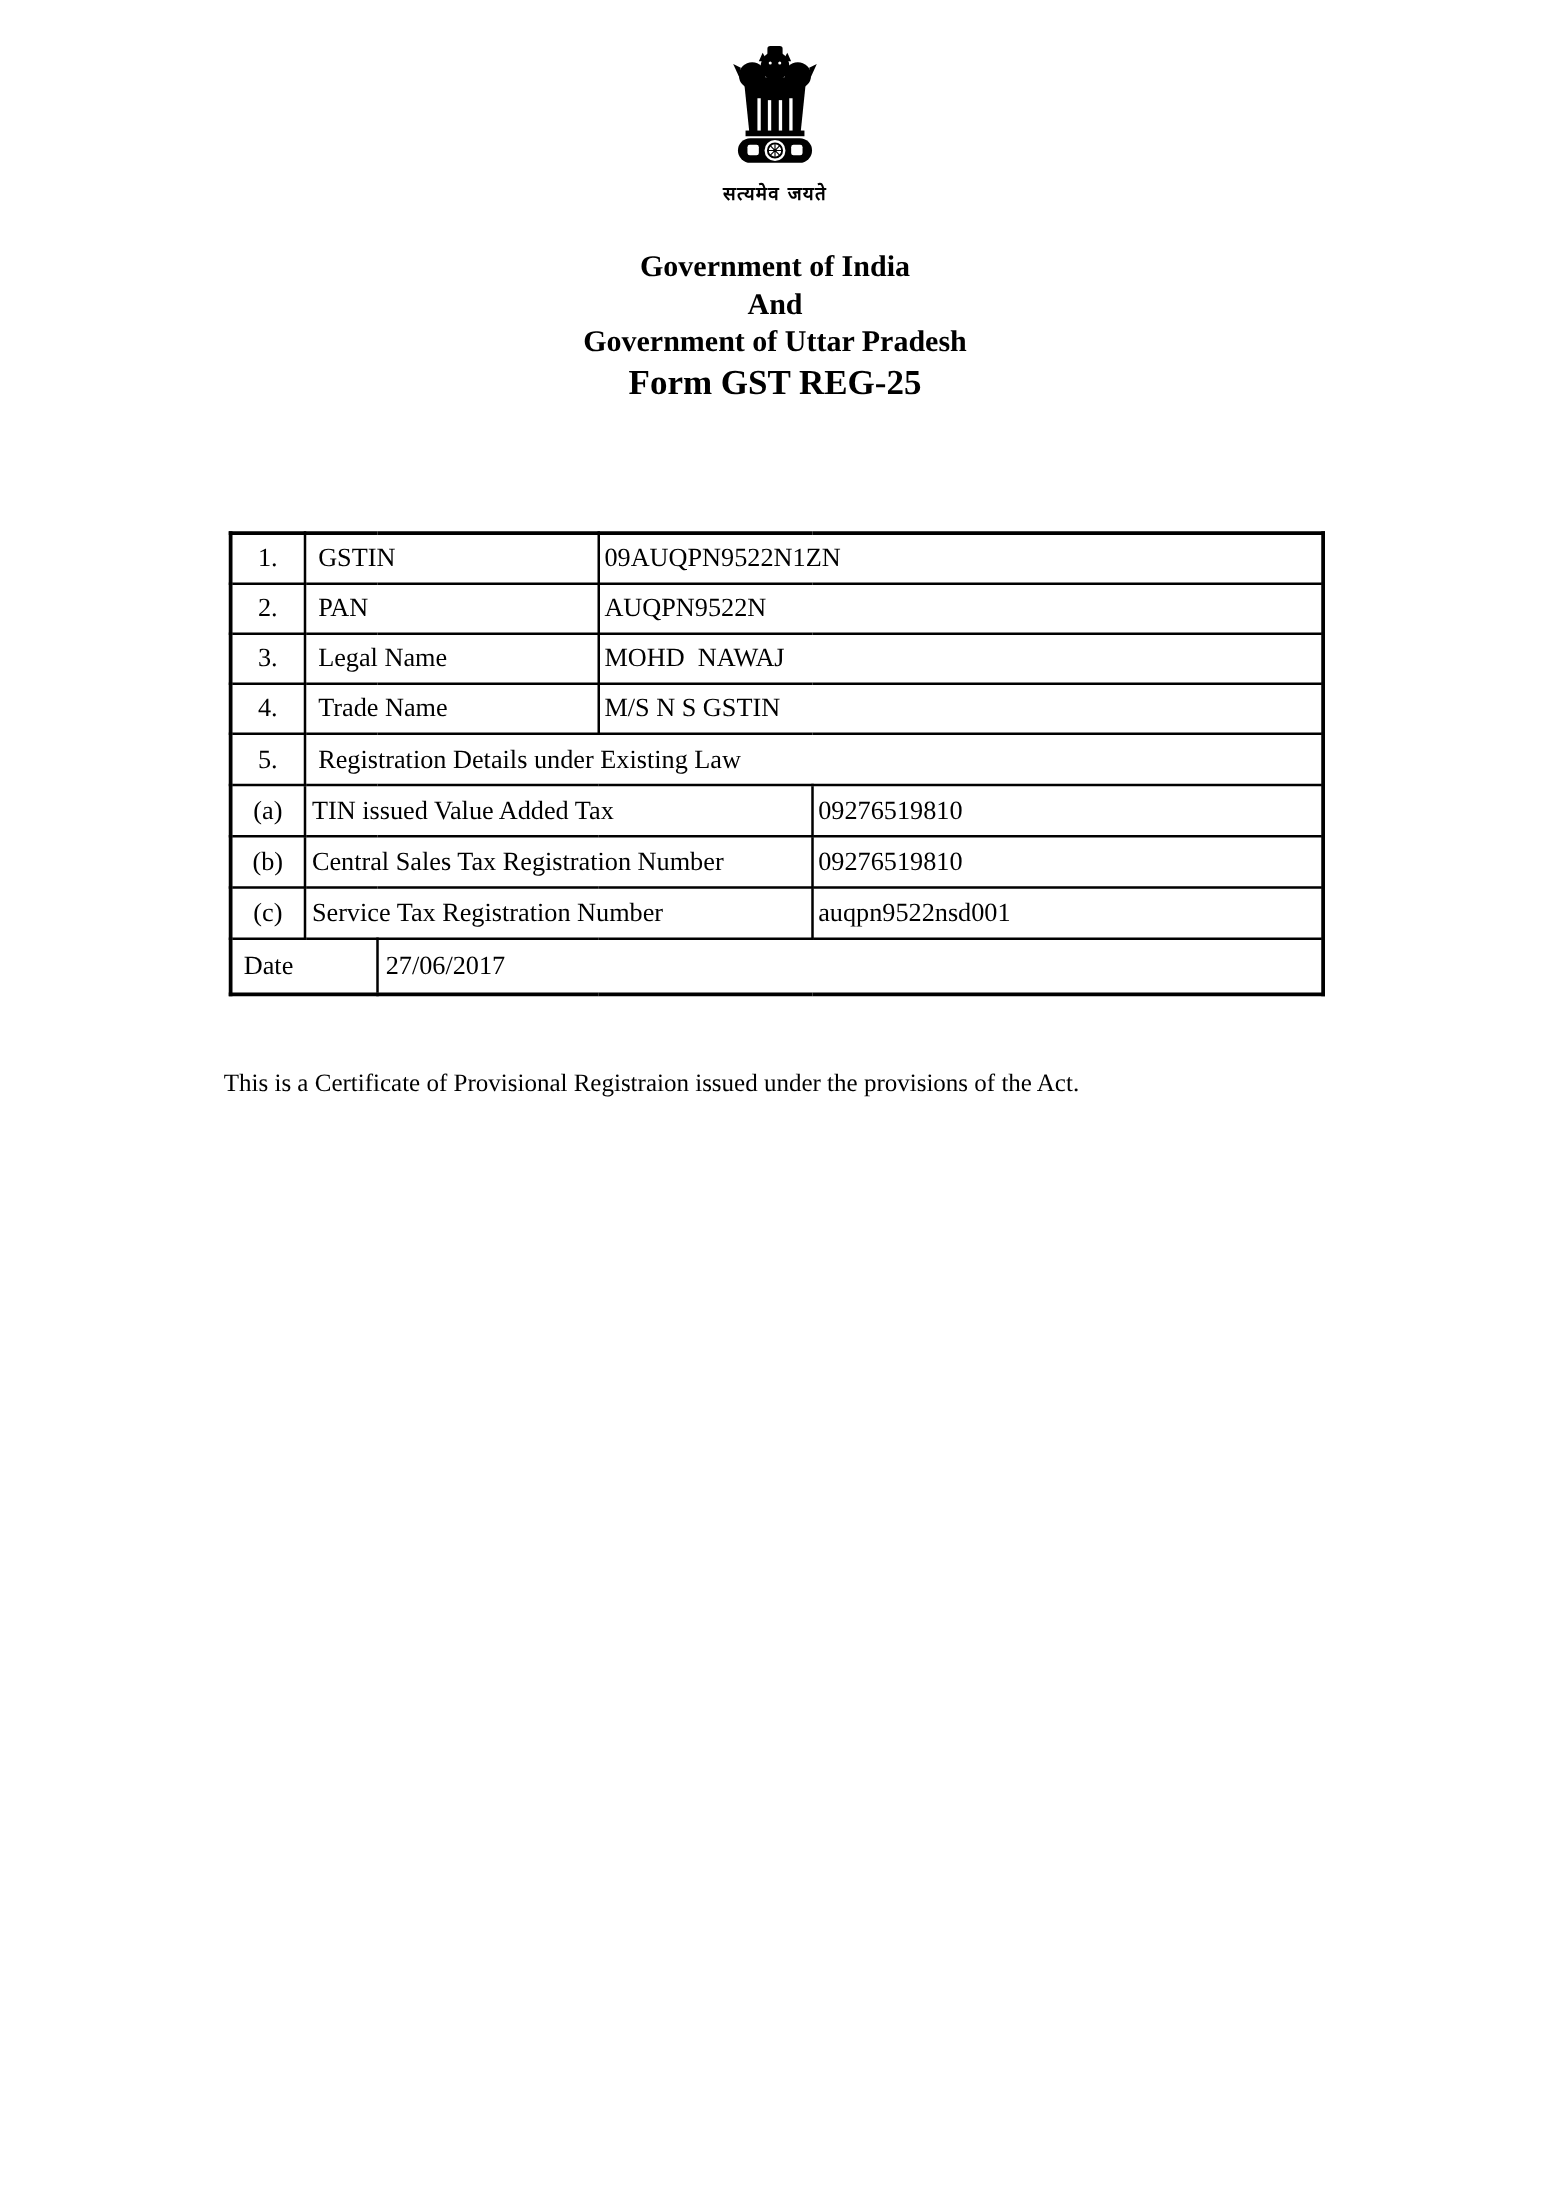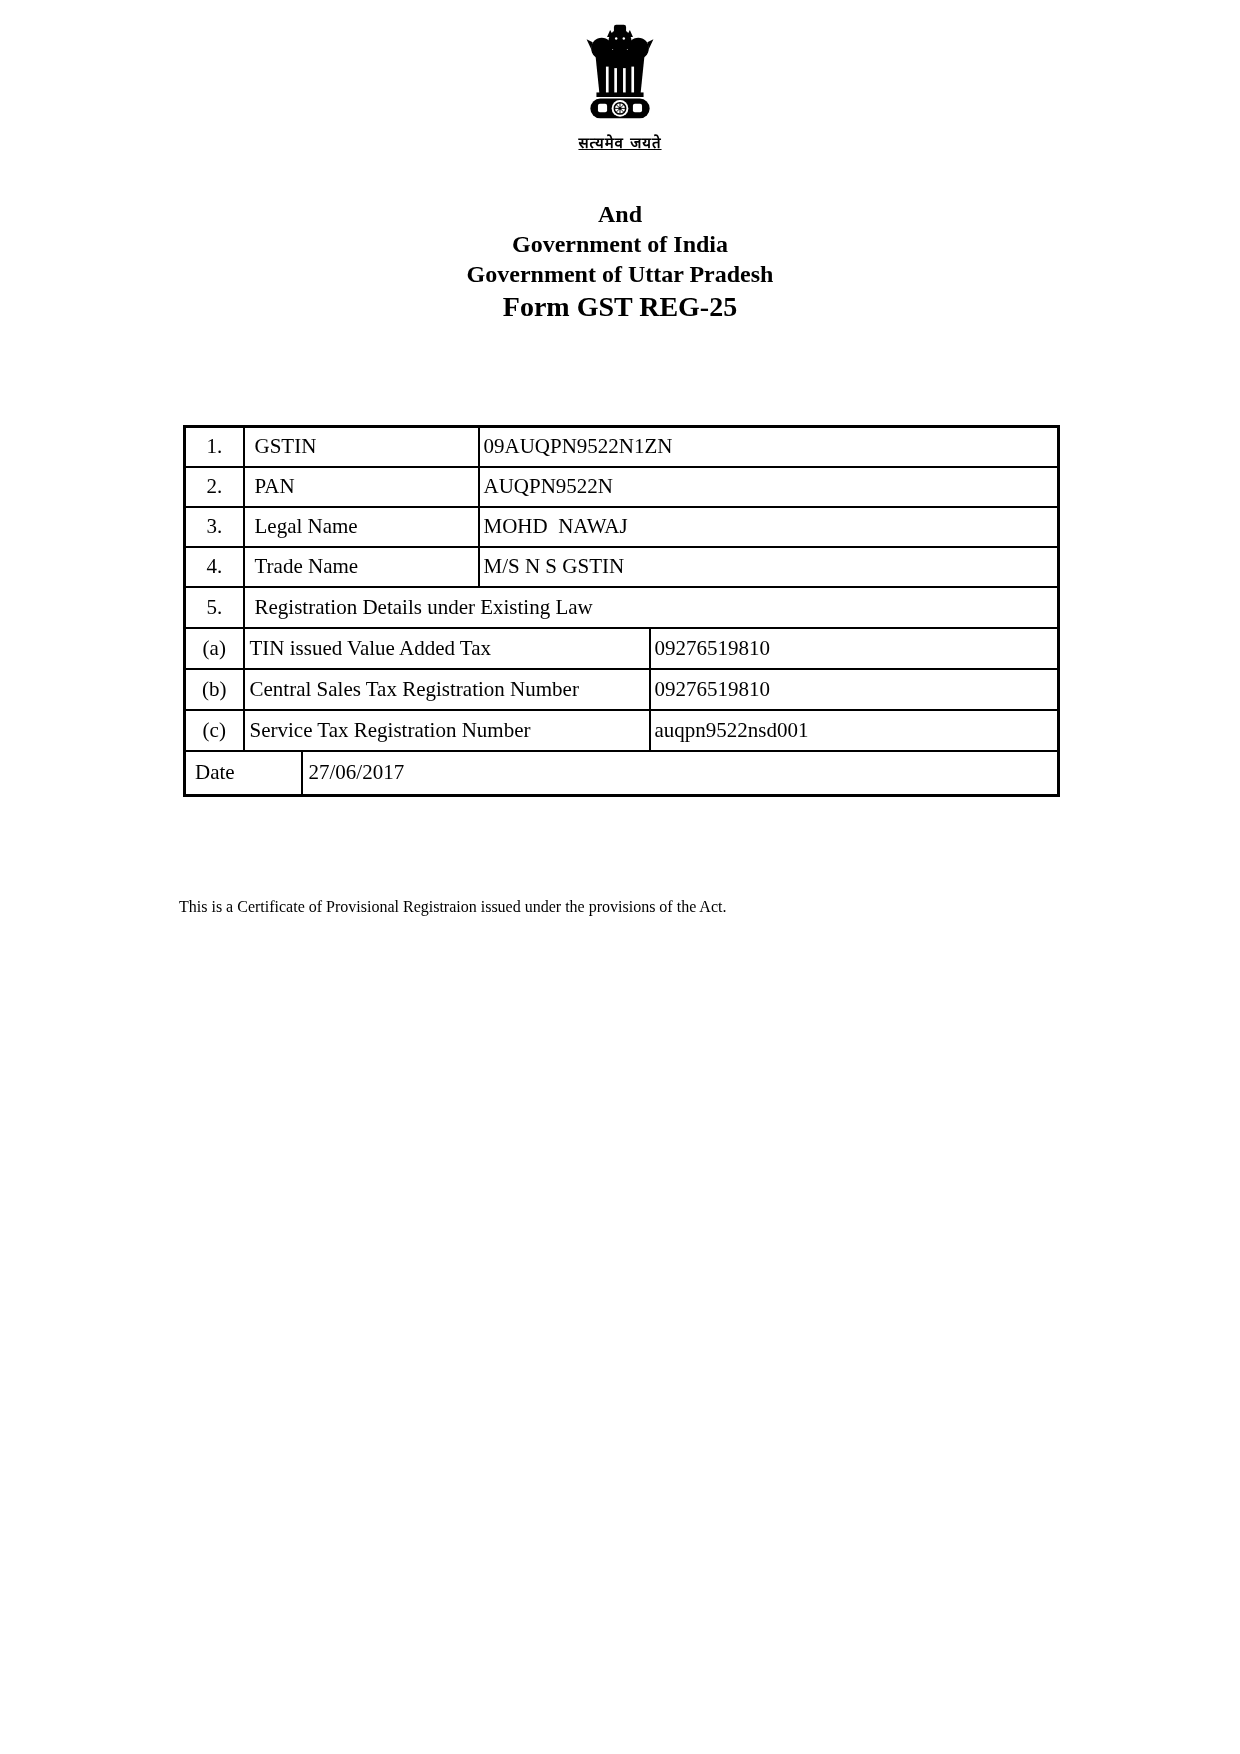--- a/index.html
+++ b/index.html
@@ -10,27 +10,26 @@
     height: 1754px;
     background: #ffffff;
     color: #000000;
     font-family: "Liberation Serif", serif;
     overflow: hidden;
   }
 
   
   .emblem-block {
     position: absolute;
-    top: 24px;
+    top: 36px;
     left: 0;
     width: 100%;
     display: flex;
     flex-direction: column;
     align-items: center;
-    text-decoration: underline;
   }
   .emblem-block svg { display: block; }
   .motto {
     margin-top: 3px;
     font-family: "DejaVu Sans", sans-serif;
     font-size: 15px;
     font-weight: bold;
     letter-spacing: 1px;
     color: #000;
     line-height: 17px;
@@ -96,23 +95,22 @@
   td.c-regh  { padding-left: 14px; }
   td.c-act   { padding-left: 5px; }
   td.c-regv  { padding-left: 4px; }
   td.c-datel { padding-left: 9px; }
   td.c-datev { padding-left: 6px; }
 
   .footer-note {
     position: absolute;
     top: 856px;
     left: 179px;
-    font-size: 16px;
+    font-size: 20px;
     color: #000;
-    margin-top: 42px;
   }
 </style>
 </head>
 <body>
 
 <div class="page">
 
   <div class="emblem-block">
     <svg width="76" height="108" viewBox="0 0 100 142" xmlns="http://www.w3.org/2000/svg">
       <g fill="#000000">
@@ -155,22 +153,22 @@
         <line x1="50" y1="103.5" x2="50" y2="118.5"></line>
         <line x1="42.5" y1="111" x2="57.5" y2="111"></line>
         <line x1="44.7" y1="105.7" x2="55.3" y2="116.3"></line>
         <line x1="44.7" y1="116.3" x2="55.3" y2="105.7"></line>
       </g>
     </svg>
     <div class="motto">सत्यमेव जयते</div>
   </div>
 
   <div class="header-block">
+    <div class="h-line">Government of India</div>
     <div class="h-line">And</div>
-    <div class="h-line">Government of India</div>
     <div class="h-line">Government of Uttar Pradesh</div>
     <div class="h-form">Form GST REG-25</div>
   </div>
 
 
   <table class="cert-table">
     <colgroup>
       <col style="width:59px">
       <col style="width:58px">
       <col style="width:177px">

